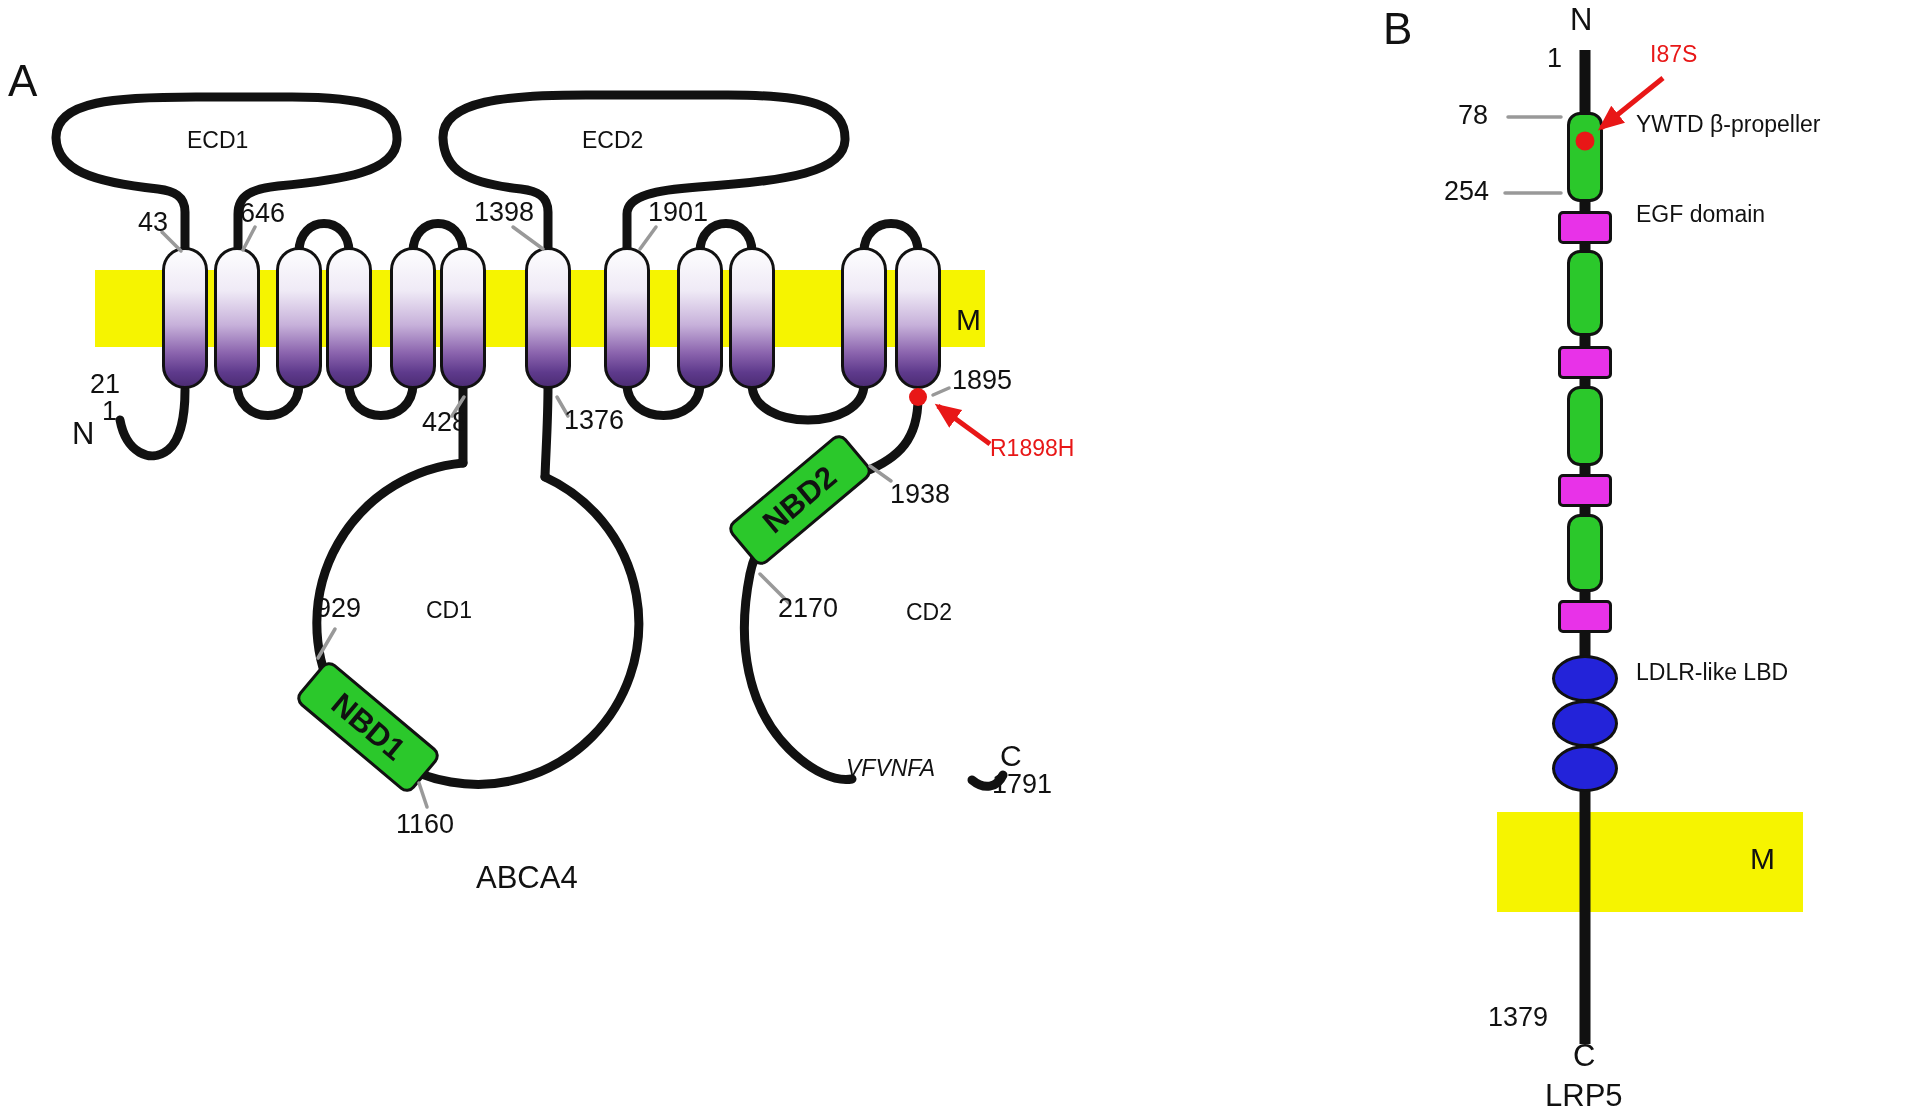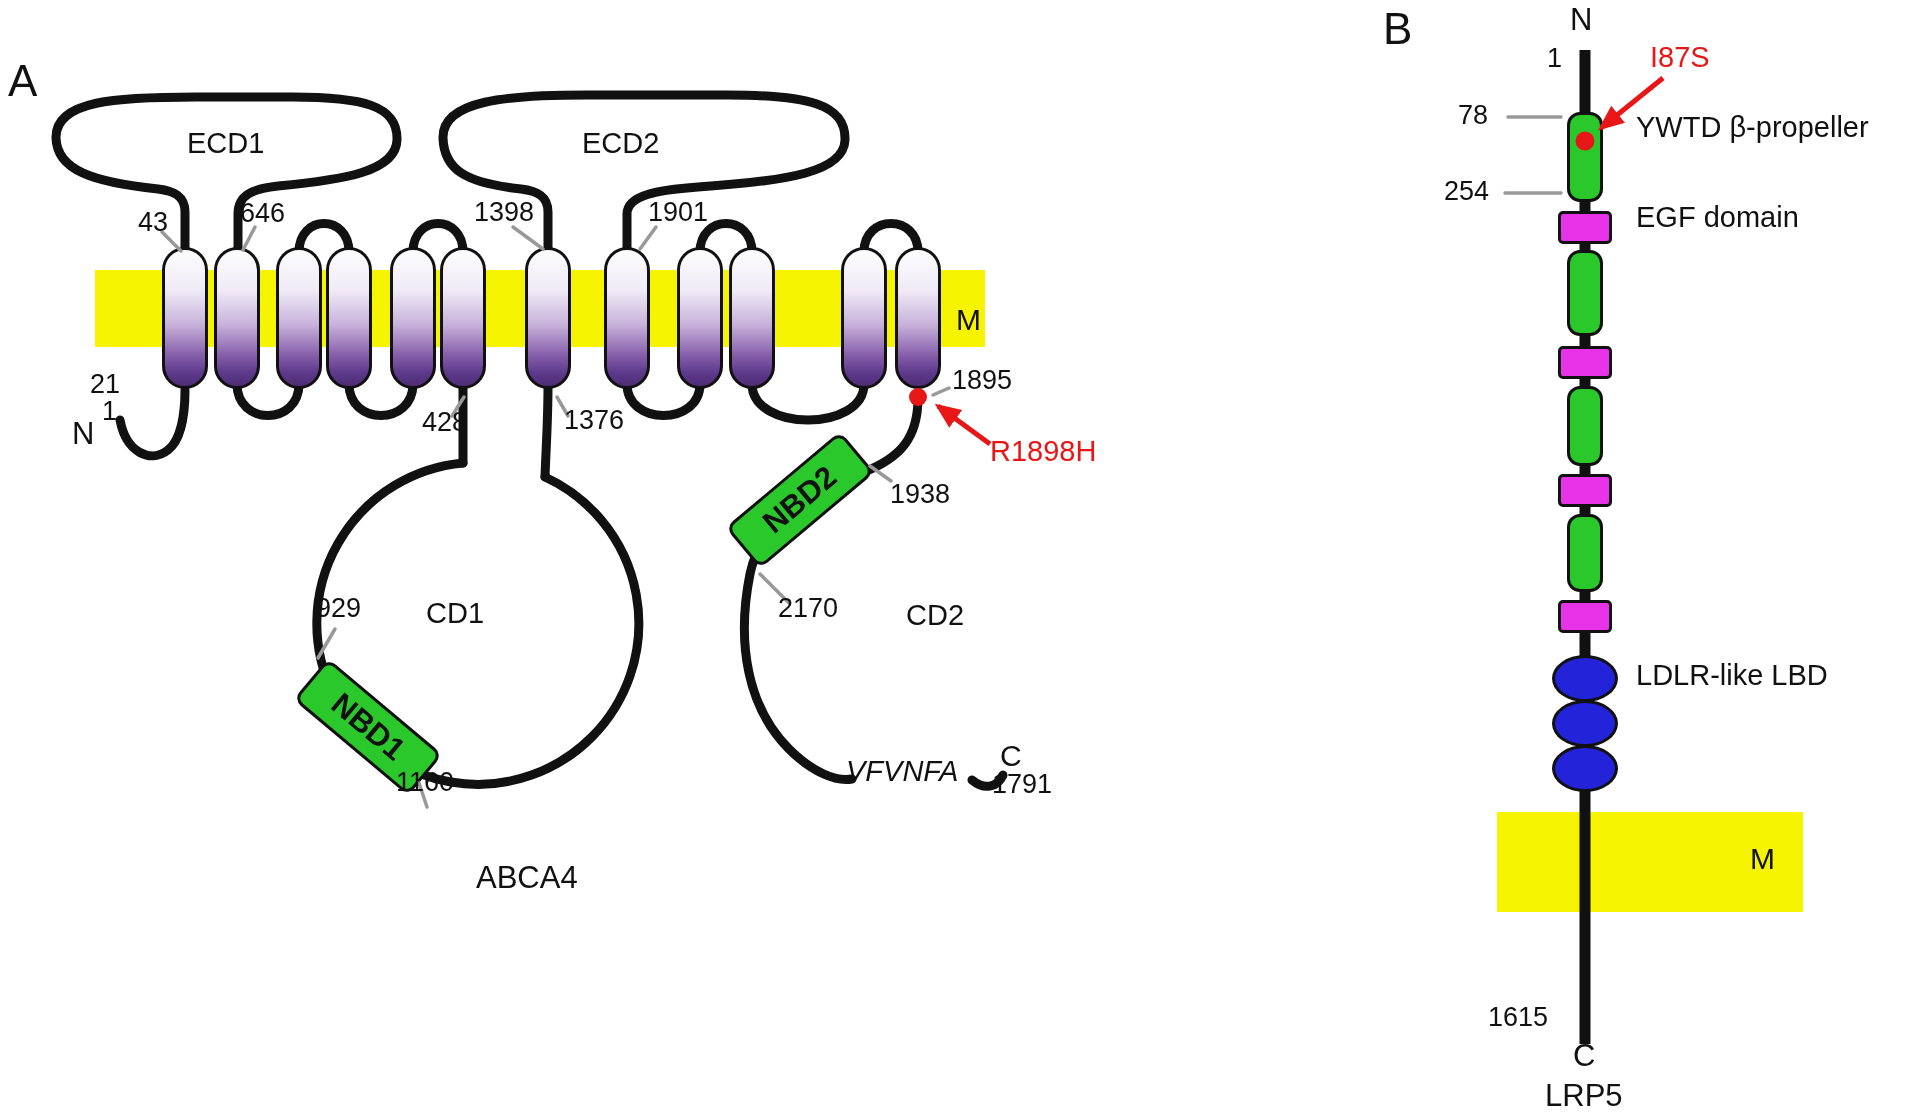--- a/index.html
+++ b/index.html
@@ -18,21 +18,21 @@
        font-weight:bold;font-size:31px;z-index:3;}
   #nbd1{left:293px;top:700px;transform:rotate(40deg);}
   #nbd2{left:725px;top:473px;transform:rotate(-40deg);}
   .ywtd{position:absolute;left:1567px;width:36px;box-sizing:border-box;background:#2bc82b;
         border:3px solid #111;border-radius:13px;z-index:3;}
   .egf{position:absolute;left:1558px;width:54px;height:33px;box-sizing:border-box;background:#e832e8;
        border:3px solid #111;border-radius:5px;z-index:3;}
   .ldlr{position:absolute;left:1552px;width:66px;height:47px;box-sizing:border-box;background:#2323d9;
         border:3px solid #111;border-radius:50%;z-index:3;}
   .lbl{position:absolute;z-index:5;white-space:nowrap;line-height:1.05;}
-  .s27{font-size:27px;} .s29{font-size:29px;} .s30{font-size:30px;} .s31{font-size:31px;}
+  .s27{font-size:27px;} .s29{font-size:23px;} .s30{font-size:30px;} .s31{font-size:31px;}
   .big{font-size:44px;}
   .red{color:#e81717;}
   .it{font-style:italic;}
 </style>
 </head>
 <body>
 
 <div class="canvas">
 
   <div class="membrane membrane-a"></div>
@@ -134,33 +134,33 @@
   <span class="lbl s31" style="left:72px;top:418px">N</span>
   <span class="lbl s27" style="left:422px;top:408px">428</span>
   <span class="lbl s27" style="left:564px;top:406px">1376</span>
   <span class="lbl s27" style="left:952px;top:366px">1895</span>
   <span class="lbl s29 red" style="left:990px;top:436px">R1898H</span>
   <span class="lbl s27" style="left:890px;top:480px">1938</span>
   <span class="lbl s27" style="left:316px;top:594px">929</span>
   <span class="lbl s29" style="left:426px;top:598px">CD1</span>
   <span class="lbl s27" style="left:778px;top:594px">2170</span>
   <span class="lbl s29" style="left:906px;top:600px">CD2</span>
-  <span class="lbl s27" style="left:396px;top:768px">1160</span>
+  <span class="lbl s27" style="left:396px;top:810px">1160</span>
   <span class="lbl s29 it" style="left:846px;top:756px">VFVNFA</span>
   <span class="lbl s30" style="left:1000px;top:740px">C</span>
   <span class="lbl s27" style="left:992px;top:770px">1791</span>
   <span class="lbl s31" style="left:476px;top:862px">ABCA4</span>
 
   <span class="lbl big" style="left:1383px;top:6px">B</span>
   <span class="lbl s31" style="left:1570px;top:4px">N</span>
   <span class="lbl s27" style="left:1547px;top:44px">1</span>
   <span class="lbl s27" style="left:1458px;top:101px">78</span>
   <span class="lbl s27" style="left:1444px;top:177px">254</span>
   <span class="lbl s29 red" style="left:1650px;top:42px">I87S</span>
   <span class="lbl s29" style="left:1636px;top:112px">YWTD β-propeller</span>
   <span class="lbl s29" style="left:1636px;top:202px">EGF domain</span>
   <span class="lbl s29" style="left:1636px;top:660px">LDLR-like LBD</span>
   <span class="lbl s30" style="left:1750px;top:843px">M</span>
-  <span class="lbl s27" style="left:1488px;top:1003px">1615</span>
+  <span class="lbl s27" style="left:1488px;top:1003px">1379</span>
   <span class="lbl s31" style="left:1573px;top:1040px">C</span>
   <span class="lbl s31" style="left:1545px;top:1080px">LRP5</span>
 
 </div>
 
 </body></html>

